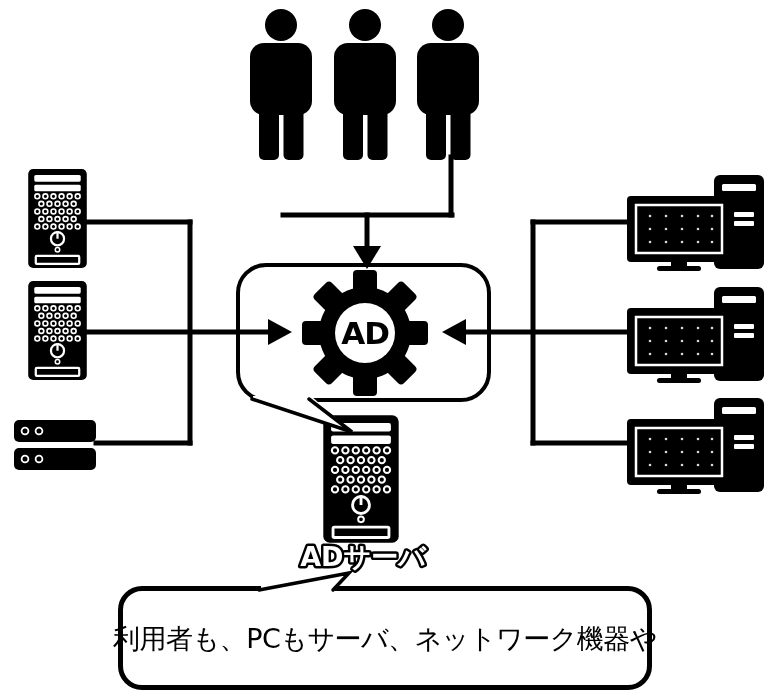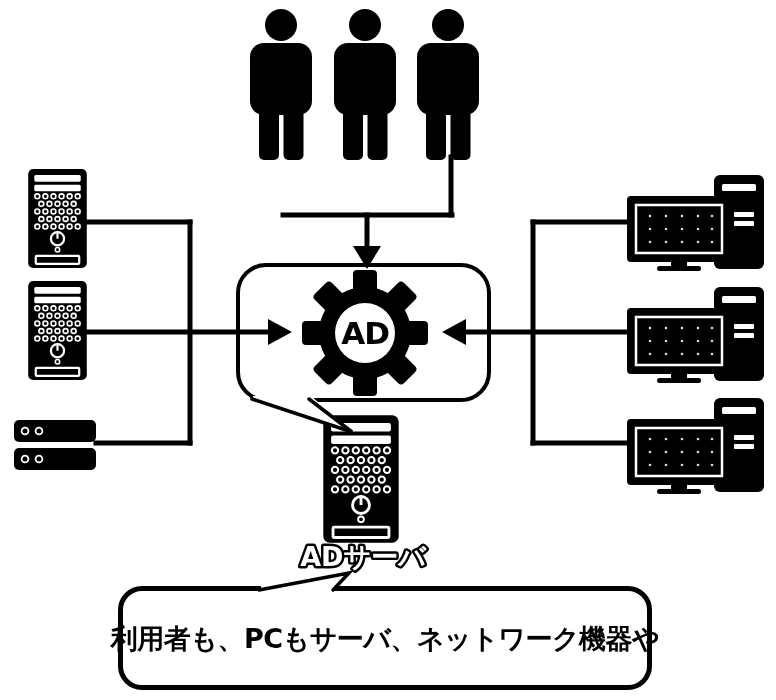--- a/index.html
+++ b/index.html
@@ -15,21 +15,21 @@
     border-radius:30px;z-index:20;
   }
   
   .callout-bubble{
     position:absolute;left:118px;top:586px;width:534px;height:104px;
     box-sizing:border-box;background:#ffffff;border:5px solid #000;
     border-radius:24px;z-index:20;
     display:flex;flex-direction:column;justify-content:center;align-items:center;
   }
   .callout-line{
-    color:#000;font-weight:bold;font-size:27px;line-height:43px;
+    color:#000;font-weight:normal;font-size:27px;line-height:43px;
     letter-spacing:-0.5px;white-space:nowrap;text-align:center;
   }
   .overlay{position:absolute;left:0;top:0;z-index:30;}
   .iconlayer{z-index:10;}
 </style>
 </head>
 <body>
 
 <div class="stage">
 

